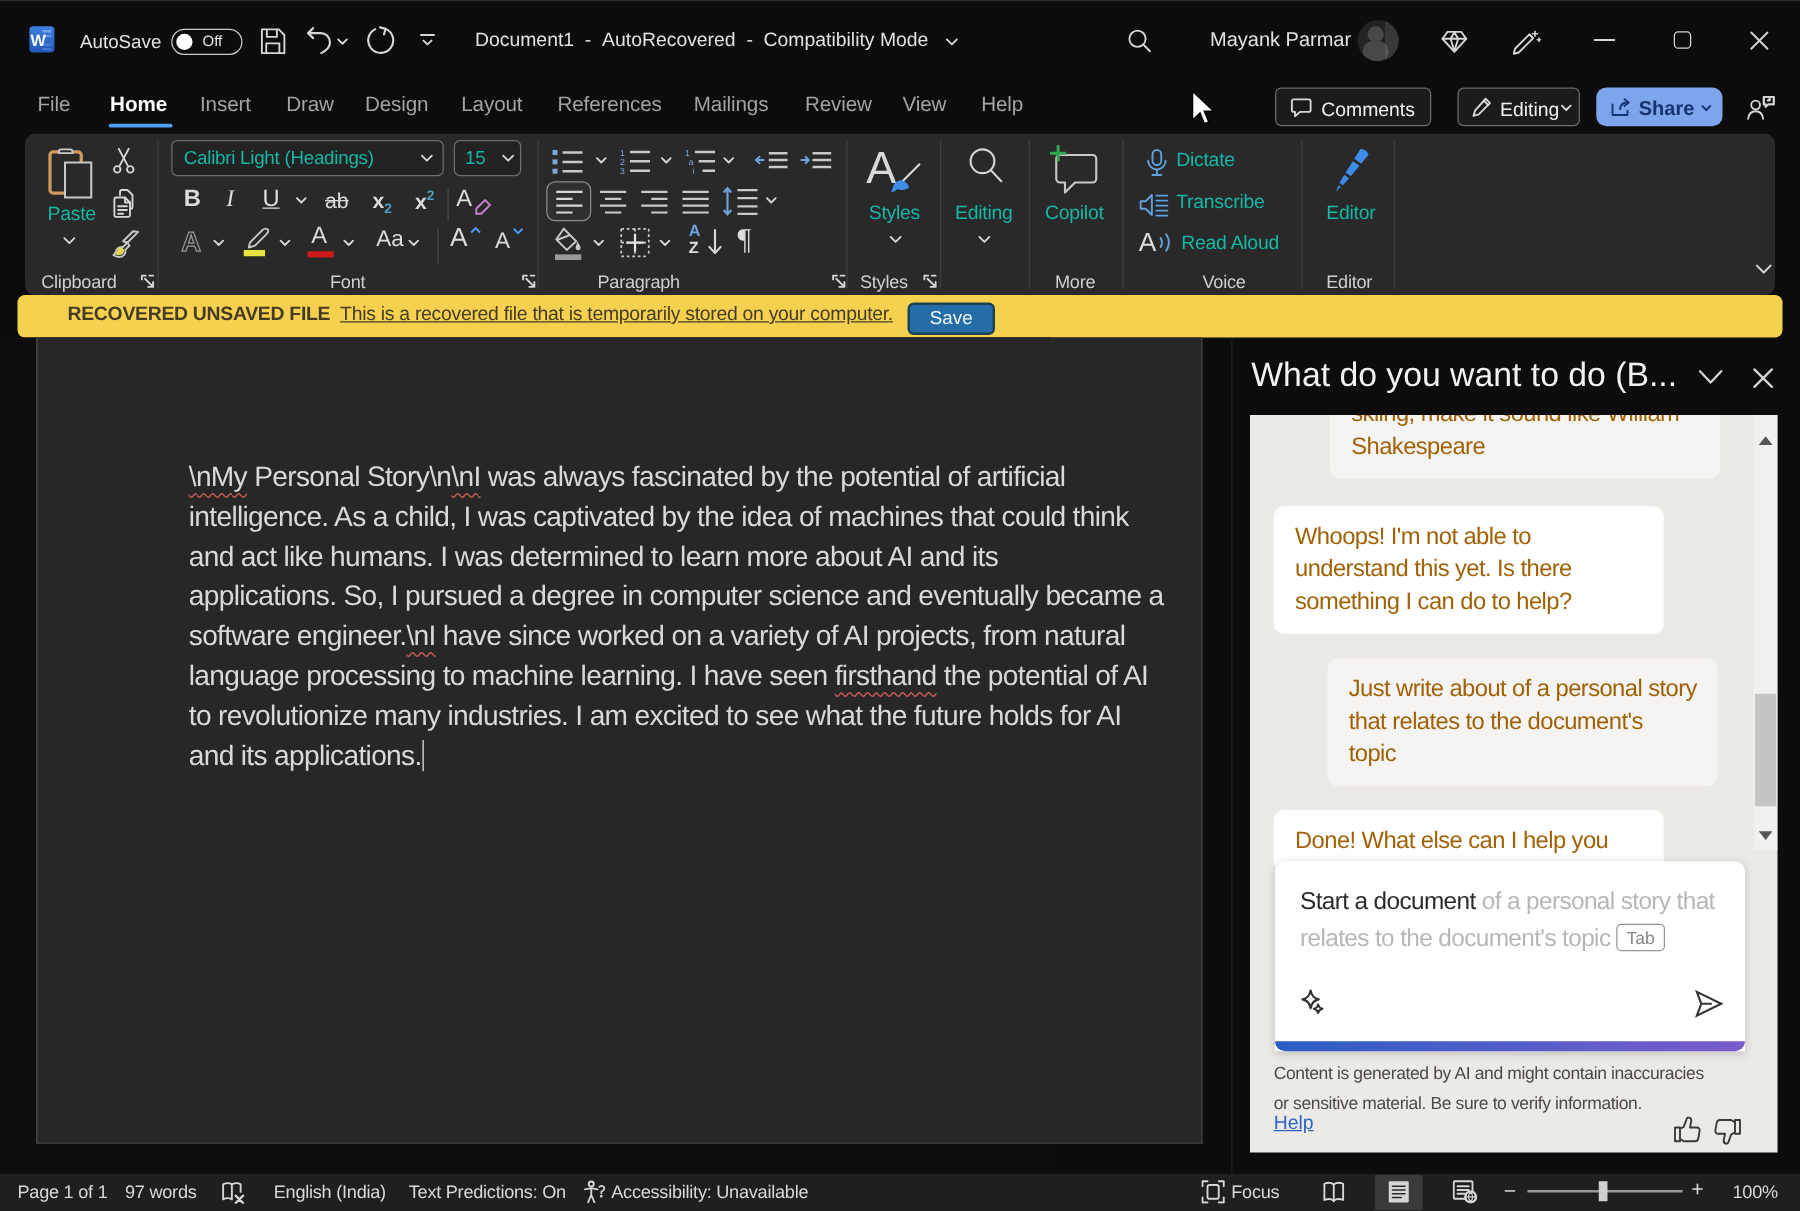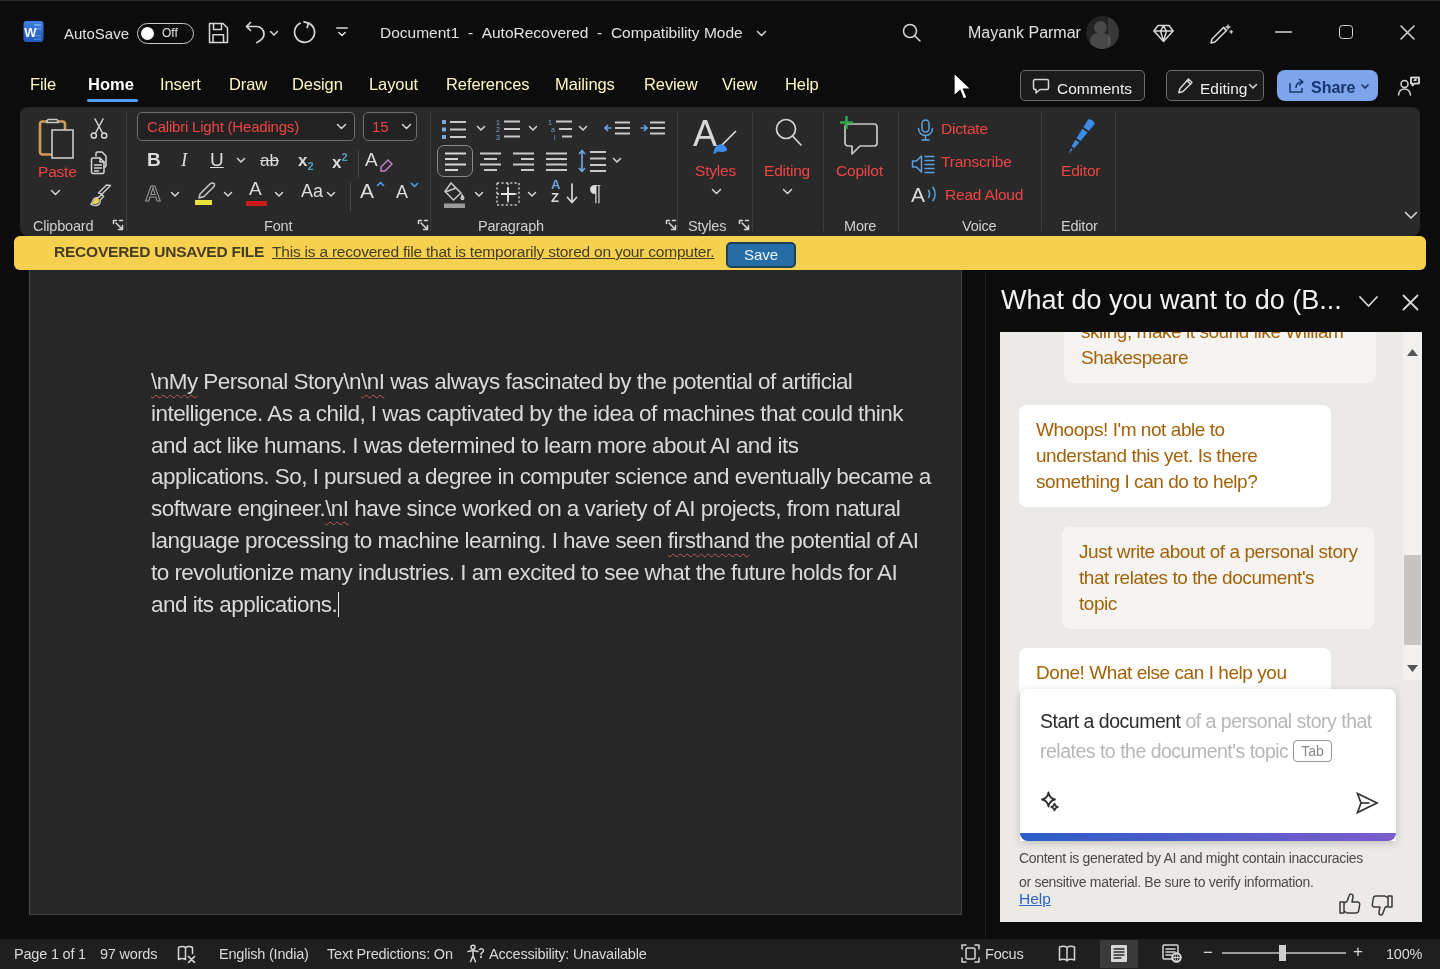--- a/index.html
+++ b/index.html
@@ -2,25 +2,25 @@
 <html><head>
 <meta charset="utf-8">
 <style>
 *{margin:0;padding:0;box-sizing:border-box}
 html,body{width:1440px;height:969px;overflow:hidden;background:#0c0c0c}
 body{font-family:"Liberation Sans",sans-serif}
 #app{position:relative;width:1440px;height:969px;background:#0c0c0c;overflow:hidden}
 .abs{position:absolute}
 svg{display:block}
 .tb-txt{color:#e2e2e2;font-size:15px;white-space:nowrap}
-.tab{position:absolute;top:75px;font-size:16.5px;color:#fef9c3;letter-spacing:-0.1px}
+.tab{position:absolute;top:75px;font-size:16.5px;color:#a3a3a3;letter-spacing:-0.1px}
 #ribbon{position:absolute;left:20px;top:107px;width:1400px;height:129px;background:#292929;border-radius:8px}
 .gsep{position:absolute;top:5px;height:119px;width:1px;background:#3e3e3e}
 .glabel{position:absolute;top:111px;font-size:14.5px;color:#cfcfcf;letter-spacing:-0.2px}
-.rtxt{position:absolute;font-size:15.5px;color:#ef4444;letter-spacing:-0.2px;white-space:nowrap}
+.rtxt{position:absolute;font-size:15.5px;color:#14b8a6;letter-spacing:-0.2px;white-space:nowrap}
 #banner{position:absolute;left:14px;top:236px;width:1412px;height:34px;background:#f5d14f;border-radius:6px;color:#463c24;font-size:15.5px}
 #docarea{position:absolute;left:0;top:270px;width:840px;height:668px;background:#0d0d0d}
 #page{position:absolute;left:29px;top:0;width:933px;height:645px;background:#272727;border-left:1px solid #4d4d4d;border-right:1px solid #414141;border-bottom:1px solid #414141}
 #doctext{position:absolute;left:121px;top:96px;width:860px;font-size:22.5px;line-height:31.8px;color:#d9d9d9;letter-spacing:-0.54px;white-space:nowrap}
 .sq{text-decoration:underline;text-decoration-style:wavy;text-decoration-color:#c25b52;text-decoration-thickness:1px;text-underline-offset:5px;text-decoration-skip-ink:none}
 #panelhead{position:absolute;left:1001px;top:285px;color:#f2f2f2;font-size:27px;white-space:nowrap}
 #chat{position:absolute;left:1000px;top:332px;width:422px;height:590px;background:#eceae7;overflow:hidden}
 .bub{position:absolute;border-radius:8px;font-size:19px;color:#a16207;line-height:26px;padding:12px 17px;letter-spacing:-0.45px;white-space:nowrap}
 .bubg{background:#f5f4f2}
 .bubw{background:#fff}

